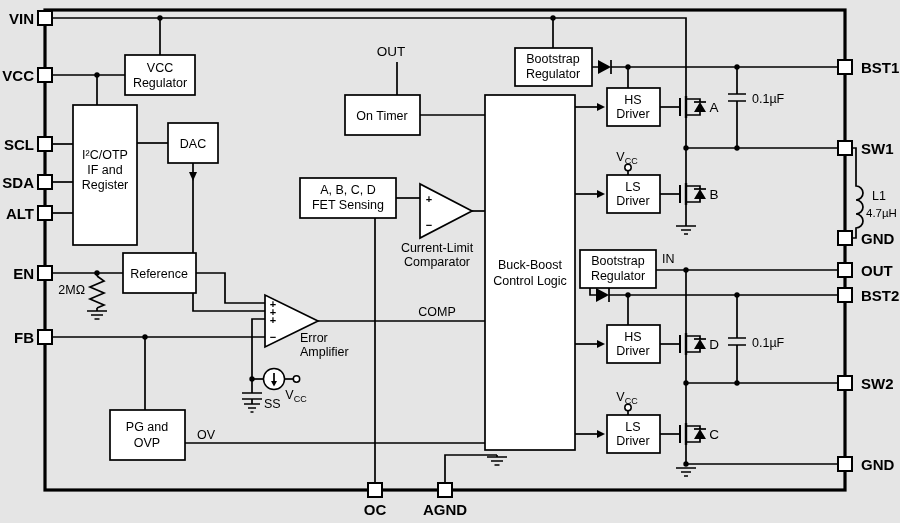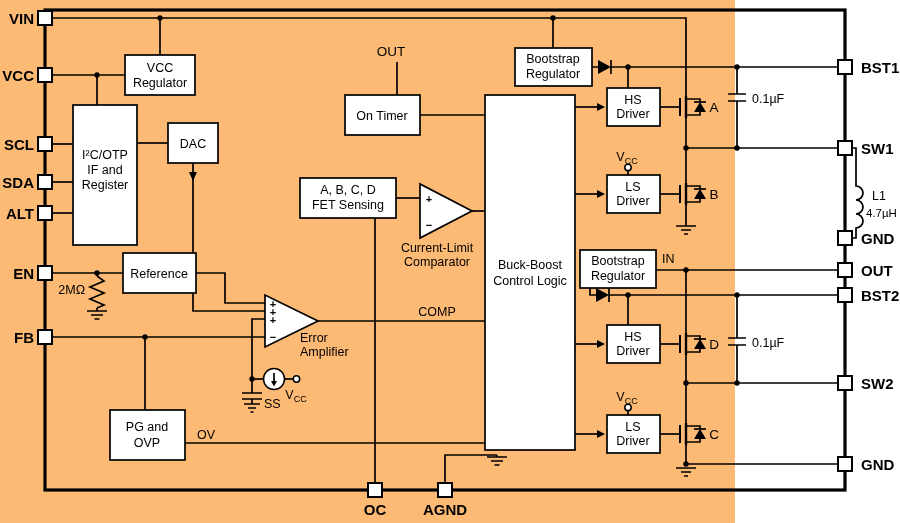--- a/index.html
+++ b/index.html
@@ -1,16 +1,16 @@
 <!DOCTYPE html>
 <html><head>
 <meta charset="utf-8">
 <style>
   html,body{margin:0;padding:0;background:#fff;}
-  .stage{width:735px;height:523px;position:relative;background:#fdba74;font-family:"Liberation Sans",sans-serif;}
+  .stage{width:900px;height:523px;position:relative;background:#e5e5e5;font-family:"Liberation Sans",sans-serif;}
   svg{display:block;}
   .w{stroke:#000;stroke-width:1.7;fill:none;}
   .w2{stroke:#000;stroke-width:2;fill:none;}
   .border{stroke:#000;stroke-width:3.2;fill:none;}
   .box{fill:#fff;stroke:#000;stroke-width:1.7;}
   .sq{fill:#fff;stroke:#000;stroke-width:2;}
   .tri{fill:#fff;stroke:#000;stroke-width:1.7;}
   .blk{fill:#000;stroke:none;}
   .dot{fill:#000;stroke:none;}
   .term{fill:#fff;stroke:#000;stroke-width:1.5;}

